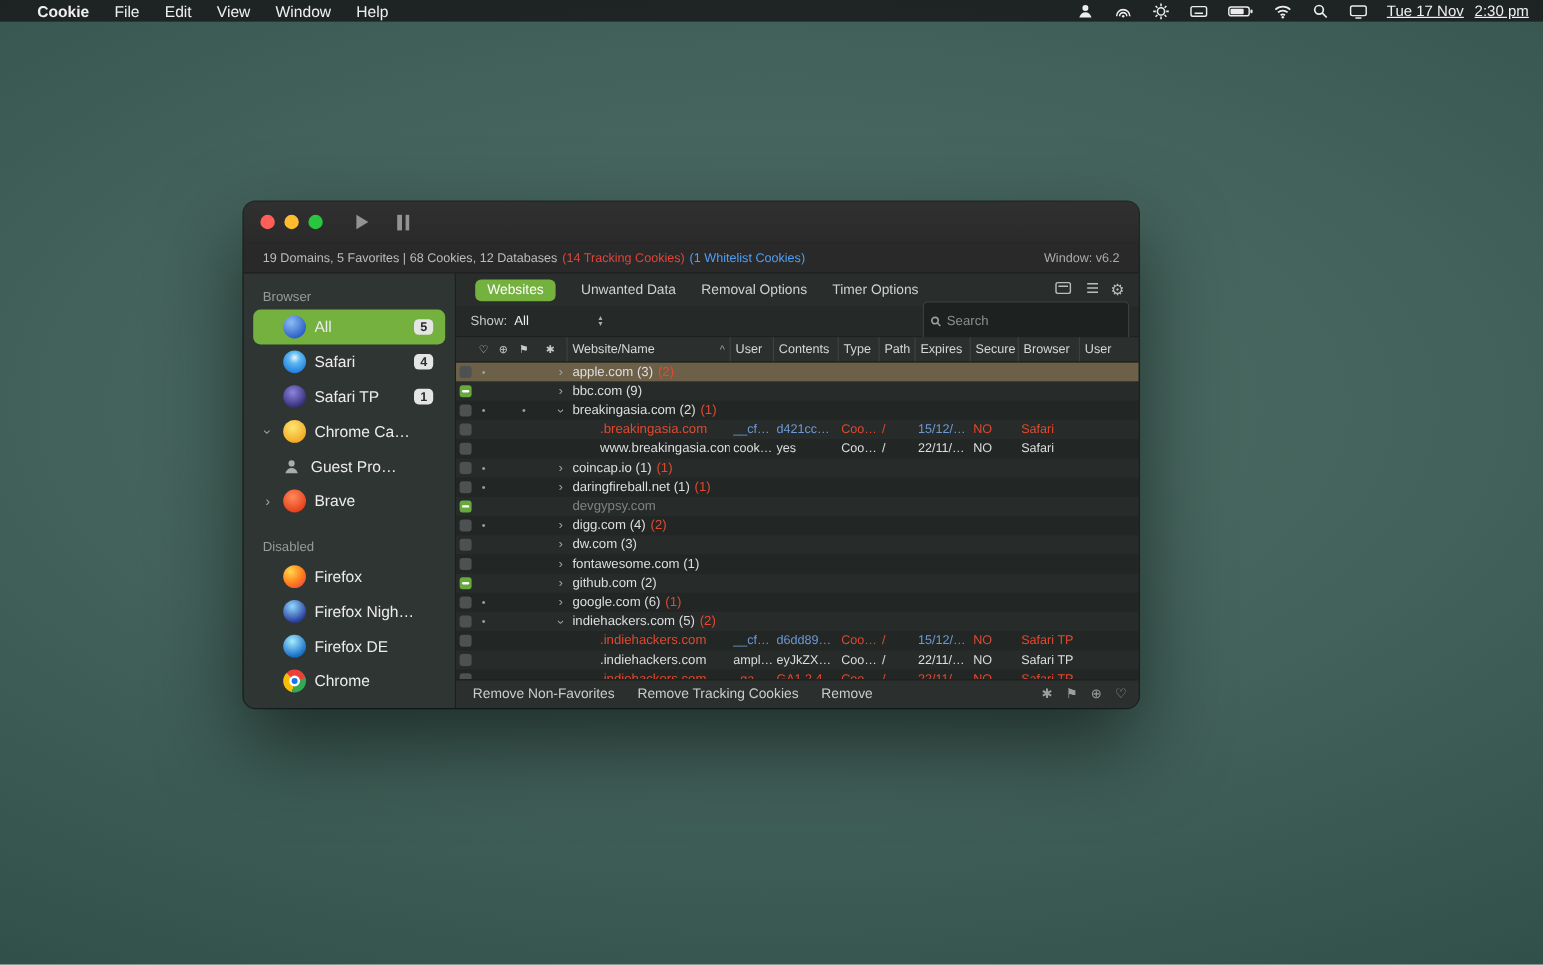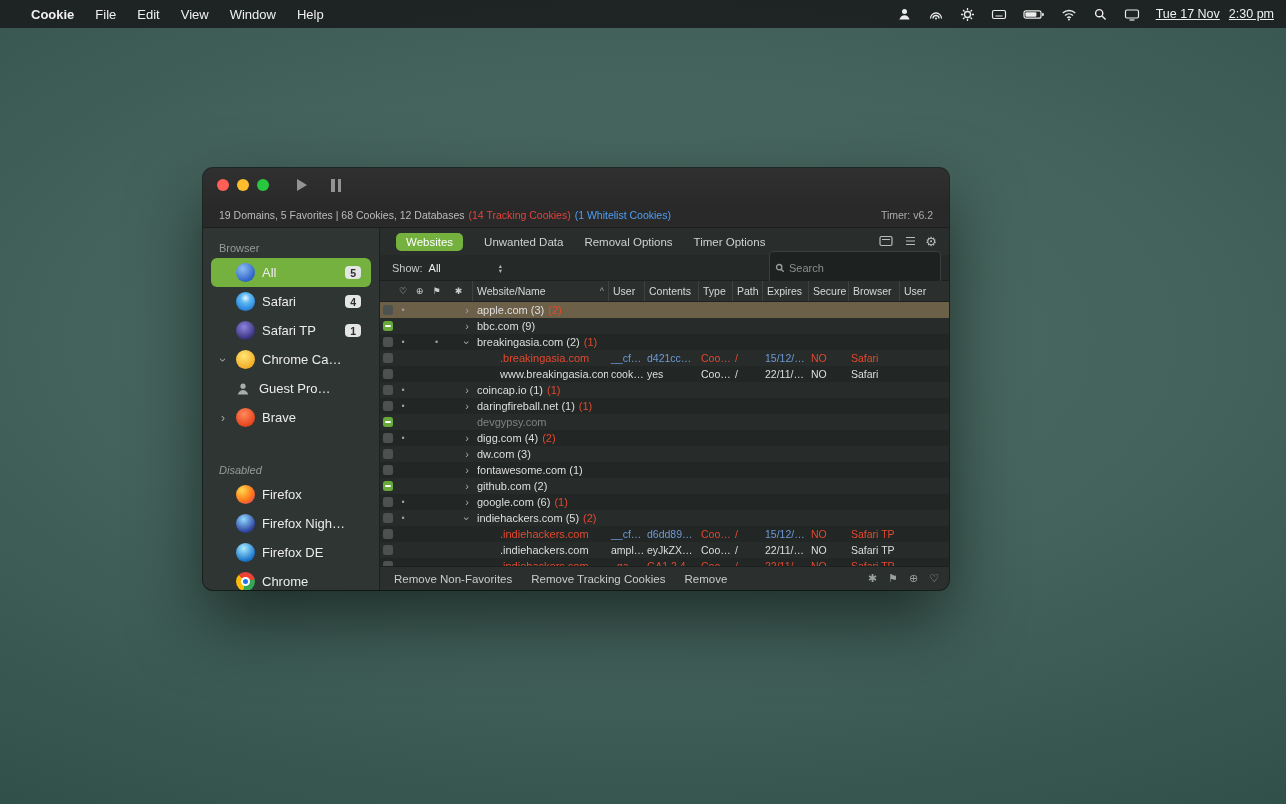--- a/index.html
+++ b/index.html
@@ -2,21 +2,21 @@
 <html><head>
 <meta charset="utf-8">
 <style>
   * { margin:0; padding:0; box-sizing:border-box; }
   html,body { width:1286px; height:804px; overflow:hidden; }
   body { font-family:"Liberation Sans","DejaVu Sans",sans-serif; }
   .desktop { position:relative; width:1286px; height:804px; overflow:hidden;
     background: radial-gradient(120% 95% at 50% 42%, #4e6e66 0%, #43625b 38%, #32524b 70%, #24403b 100%); }
 
   
-  .menubar { position:absolute; top:0; left:0; right:0; height:28px; background:rgba(26,28,28,0.88);
+  .menubar { position:absolute; top:0; left:0; right:0; height:18px; background:rgba(26,28,28,0.88);
     display:flex; align-items:center; color:#f0f0f0; font-size:13px; padding:0 12px; }
   .mb-left { display:flex; align-items:center; gap:21px; }
   .apple { font-size:14px; margin-right:-2px; }
   .appname { font-weight:bold; }
   .mb-right { margin-left:auto; display:flex; align-items:center; gap:16px; }
   .mb-ico svg { display:block; }
   .clock { display:flex; gap:9px; font-size:12.5px;text-decoration:underline; }
 
   
   .window { position:absolute; left:203px; top:168px; width:746px; height:422px;
@@ -199,21 +199,21 @@
       <span class="pausebtn">
           <i></i>
           <i></i>
         </span>
     </div>
 
     <div class="statusbar">
       <span>19 Domains, 5 Favorites | 68 Cookies, 12 Databases</span>
       <span class="st-red">(14 Tracking Cookies)</span>
       <span class="st-blue">(1 Whitelist Cookies)</span>
-      <span class="st-version">Timer: v6.2</span>
+      <span class="st-version">Window: v6.2</span>
     </div>
 
     <div class="content">
 
       <aside class="sidebar">
         <div class="side-header">Browser</div>
 
         <div class="side-item sel">
           <span class="side-chev"></span>
           <span class="ic ic-all"></span>
@@ -245,21 +245,21 @@
               </svg>
             </span>
           <span class="lbl">Guest Pro…</span>
         </div>
         <div class="side-item">
           <span class="side-chev">›</span>
           <span class="ic ic-brave"></span>
           <span class="lbl">Brave</span>
         </div>
 
-        <div class="side-header" style="margin-top:28px;font-style:italic;">Disabled</div>
+        <div class="side-header" style="margin-top:14px;">Disabled</div>
 
         <div class="side-item">
           <span class="side-chev"></span>
           <span class="ic ic-firefox"></span>
           <span class="lbl">Firefox</span>
         </div>
         <div class="side-item">
           <span class="side-chev"></span>
           <span class="ic ic-nightly"></span>
           <span class="lbl">Firefox Nigh…</span>

